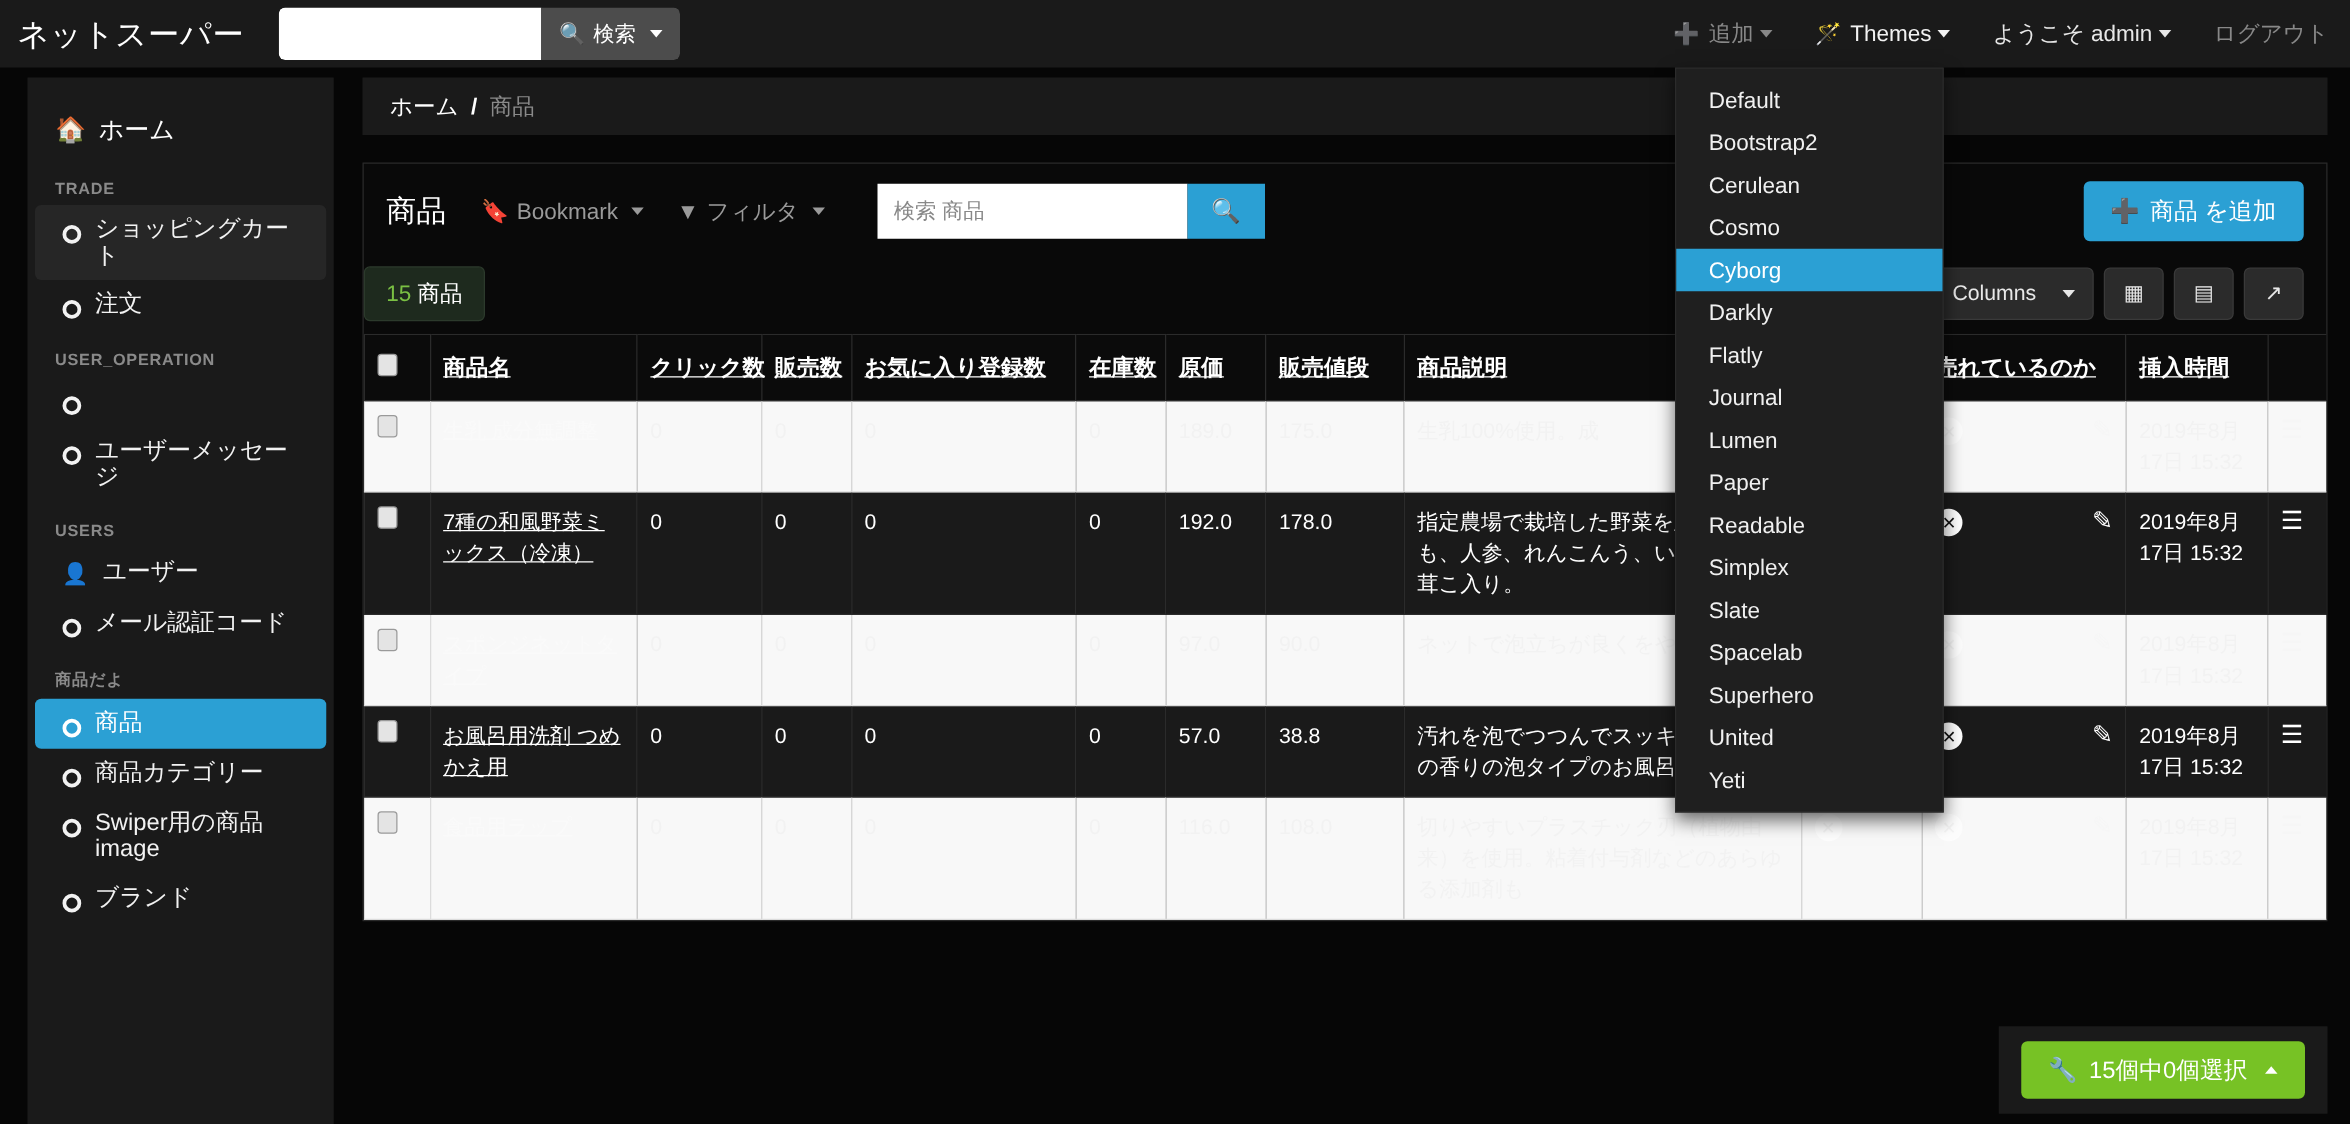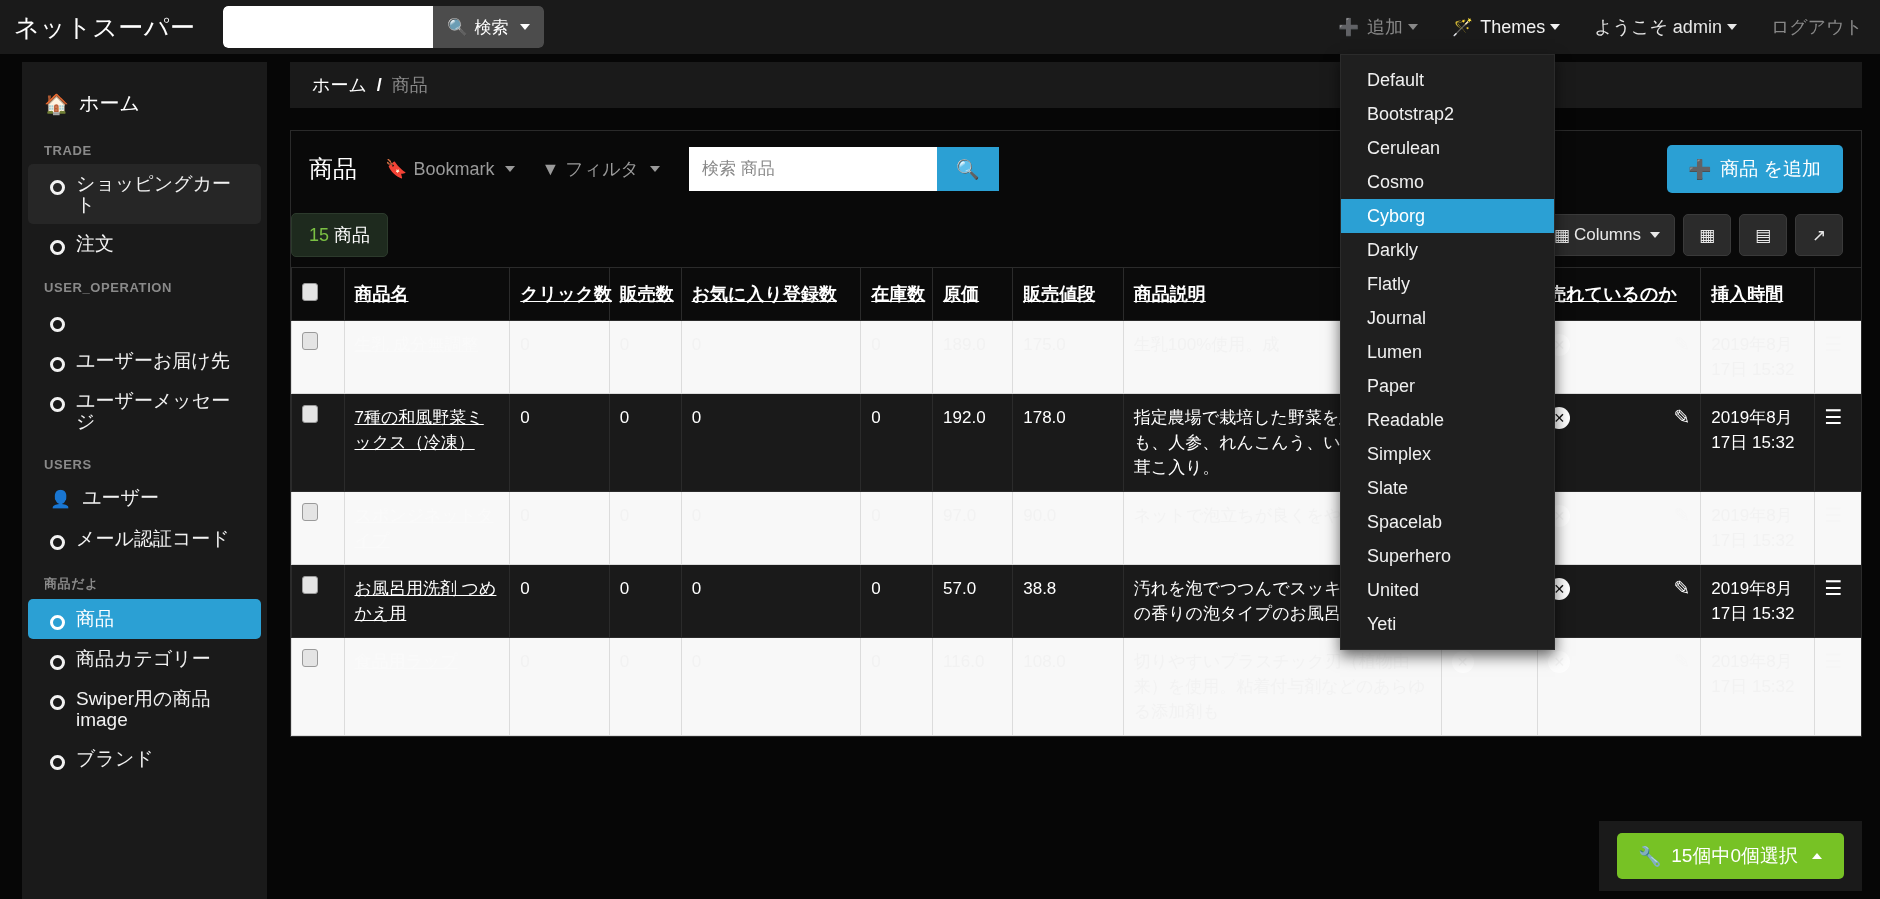--- a/index.html
+++ b/index.html
@@ -112,21 +112,21 @@
     background: #090909;
   }
   .panel-head {
     display: flex; align-items: center; gap: 0; padding: 16px 18px; height: 76px;
   }
   .panel-title { font-size: 24px; color: #fff; margin-right: 28px; }
   .tool-link {
     font-size: 18px; color: #9a9a9a; margin-right: 26px;
     cursor: pointer; display: flex; align-items: center; gap: 6px;
   }
-  .srch-group { display: flex; height: 44px; margin-left: 3px; }
+  .srch-group { display: flex; height: 44px; margin-left: 16px; }
   .srch-input {
     width: 248px; height: 44px; border: none; outline: none;
     font-size: 17px; padding: 0 13px; color: #333; background: #fff;
   }
   .srch-input::placeholder { color: #888; }
   .srch-btn {
     width: 62px; height: 44px; background: #2ba0d4; color: #fff;
     border: none; cursor: pointer; font-size: 19px;
   }
   .add-btn {
@@ -138,21 +138,21 @@
   .subbar { display: flex; align-items: center; padding: 6px 0 10px 0; }
   .count-badge {
     background: #1e2a1e; border: 1px solid #2c3a2c; border-radius: 5px;
     padding: 9px 17px; font-size: 18px; color: #fff; margin-left: 0;
   }
   .count-badge b { color: #7ac043; font-weight: normal; }
   .tb-right { margin-left: auto; display: flex; gap: 8px; align-items: center; margin-right: 18px;}
   .tb-btn {
     background: #2b2b2b; color: #e8e8e8; border: 1px solid #3a3a3a;
     border-radius: 5px; height: 42px; padding: 0 14px; font-size: 17px;
-    cursor: pointer; display: flex; align-items: center; gap: 4px;
+    cursor: pointer; display: flex; align-items: center; gap: 16px;
   }
   .tb-btn.sq { width: 48px; justify-content: center; padding: 0; }
   
   .tablewrap { margin-right: 0; overflow: hidden; }
   table { border-collapse: collapse; width: 1590px; table-layout: fixed; }
   thead th {
     background: #0b0b0b; color: #fff; font-size: 18px; text-align: left;
     padding: 14px 10px; border: 1px solid #2b2b2b; white-space: nowrap;
     vertical-align: middle;
   }
@@ -253,24 +253,20 @@
         <span class="ring"></span>
         <span>ショッピングカート</span>
       </div>
       <div class="side-item">
         <span class="ring"></span>
         <span>注文</span>
       </div>
       <div class="side-group">USER_OPERATION</div>
       <div class="side-item">
         <span class="ring"></span>
-      </div>
-      <div class="side-item">
-        <span class="ring"></span>
-        <span>ユーザーお届け先</span>
       </div>
       <div class="side-item">
         <span class="ring"></span>
         <span>ユーザーメッセージ</span>
       </div>
       <div class="side-group">USERS</div>
       <div class="side-item">
         <span class="person">👤</span>
         <span>ユーザー</span>
       </div>

